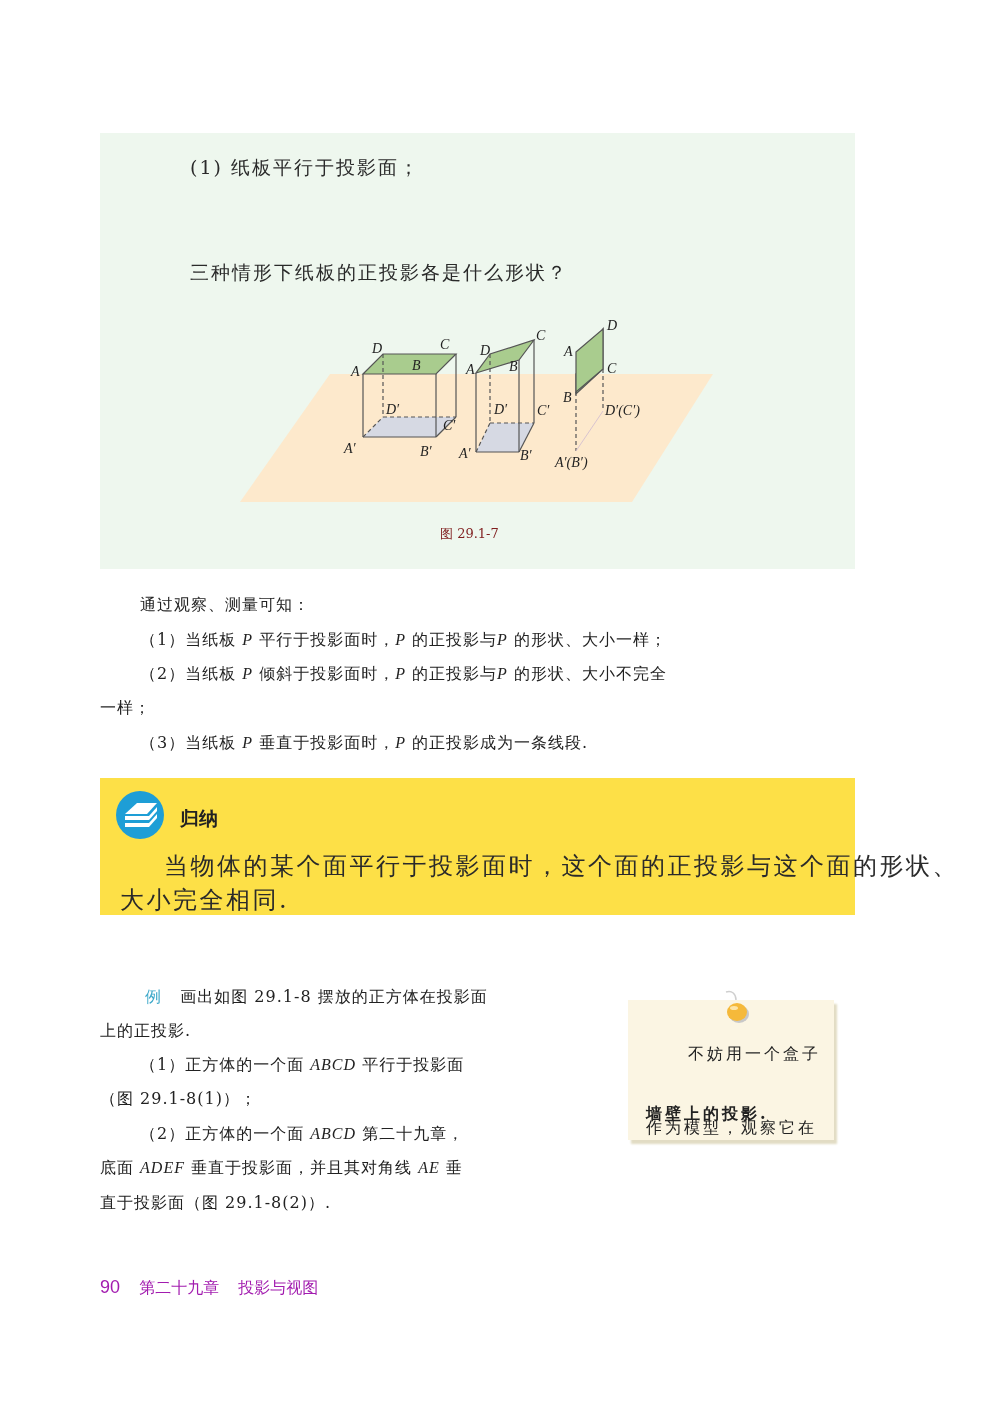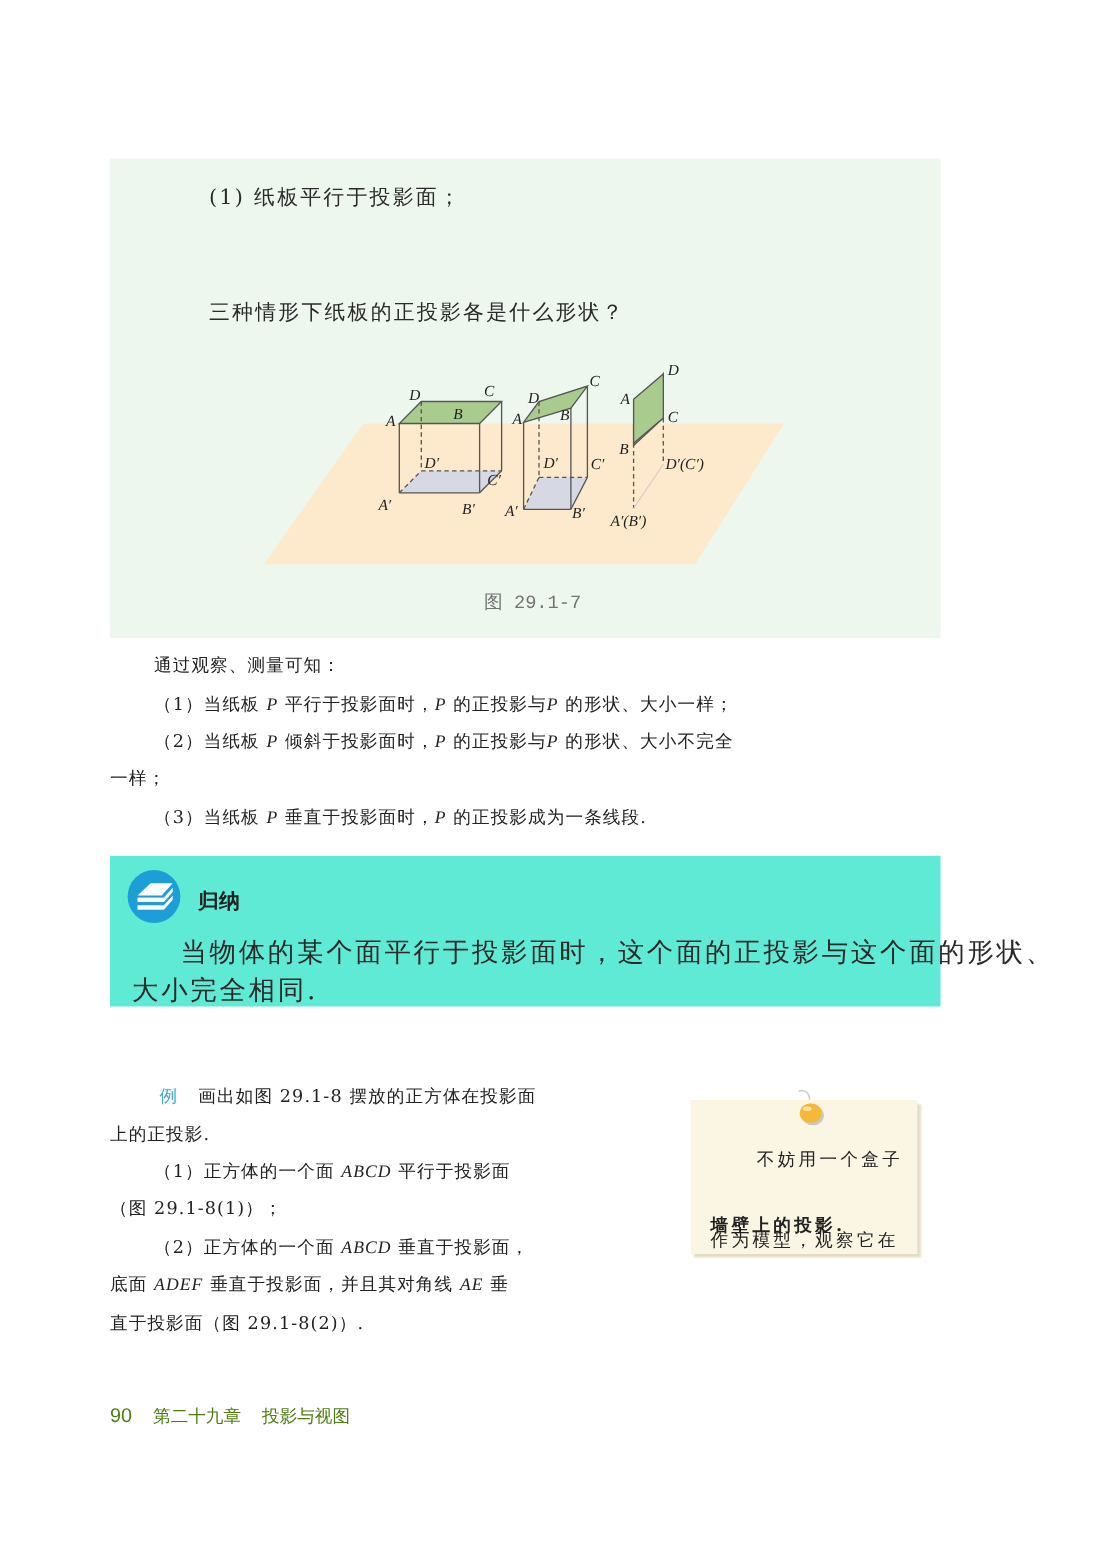--- a/index.html
+++ b/index.html
@@ -2,52 +2,52 @@
 <html><head>
   <meta charset="utf-8">
   <style>
     html, body { margin: 0; padding: 0; }
     body {
       width: 1000px; height: 1401px; background: #ffffff; position: relative; overflow: hidden;
       font-family: "DejaVu Serif", "Liberation Serif", serif; color: #222;
     }
     .abs { position: absolute; }
     .inquiry-box {
-      left: 100px; top: 144px; width: 755px; height: 436px; background: #eef7ee;
+      left: 100px; top: 133px; width: 755px; height: 436px; background: #eef7ee;
     }
     .inq-line {
       position: absolute; left: 90px; font-size: 19px; letter-spacing: 2px; color: #2a2a2a; white-space: nowrap;
     }
     .figure-svg { position: absolute; left: 0; top: 0; }
     .caption {
-      position: absolute; left: 340px; top: 392px; font-size: 17px; color: #737373; white-space: nowrap; font-family: Liberation Mono, monospace;
+      position: absolute; left: 340px; top: 392px; font-size: 13px; color: #7f1d1d; white-space: nowrap;
     }
     .body-line {
       position: absolute; font-size: 16px; color: #222; white-space: nowrap; letter-spacing: 1px;
     }
     .it { font-family: "Liberation Serif", serif; font-style: italic; }
     .summary-box {
-      left: 100px; top: 778px; width: 755px; height: 137px; background: #5eead4;
+      left: 100px; top: 778px; width: 755px; height: 137px; background: #fde047;
     }
     .summary-title {
       position: absolute; left: 80px; top: 28px; font-family: "DejaVu Sans", sans-serif; font-weight: bold; font-size: 19px; color: #222;
     }
     .summary-line {
       position: absolute; font-size: 24px; letter-spacing: 2.5px; color: #2a2a2a; white-space: nowrap;
     }
     .note-box {
       left: 628px; top: 1000px; width: 206px; height: 140px; background: #fbf5e3;
       box-shadow: 3px 4px 2px #e2dcc4;
     }
     .note-line {
       position: absolute; font-size: 16px; letter-spacing: 3px; color: #222; white-space: nowrap;
     }
     .example-kw { color: #3aa7c9; }
     .footer {
-      position: absolute; left: 100px; top: 1277px; font-size: 16px; color: #4d7c0f; white-space: nowrap;
+      position: absolute; left: 100px; top: 1277px; font-size: 16px; color: #a21caf; white-space: nowrap;
     }
     .footer .pg { font-family: "Liberation Sans", sans-serif; font-size: 18px; margin-right: 14px; }
     .footer .chap { margin-right: 14px; }
   </style>
 </head>
 <body>
 
 <div class="abs inquiry-box">
   <div class="inq-line" style="top:22px;">(1) 纸板平行于投影面；</div>
   <div class="inq-line" style="top:127px;">三种情形下纸板的正投影各是什么形状？</div>
@@ -164,21 +164,21 @@
 
 <div class="body-line" style="left:145px; top:987px;">
   <span class="example-kw">例</span>&nbsp;&nbsp;&nbsp;<span>画出如图 29.1-8 摆放的正方体在投影面</span>
 </div>
 <div class="body-line" style="left:100px; top:1021px;">上的正投影.</div>
 <div class="body-line" style="left:140px; top:1055px;">
   <span>（1）正方体的一个面 </span><span class="it">ABCD</span><span> 平行于投影面</span>
 </div>
 <div class="body-line" style="left:100px; top:1089px;">（图 29.1-8(1)）；</div>
 <div class="body-line" style="left:140px; top:1124px;">
-  <span>（2）正方体的一个面 </span><span class="it">ABCD</span><span> 垂直于投影面，</span>
+  <span>（2）正方体的一个面 </span><span class="it">ABCD</span><span> 第二十九章，</span>
 </div>
 <div class="body-line" style="left:100px; top:1158px;">
   <span>底面 </span><span class="it">ADEF</span><span> 垂直于投影面，并且其对角线 </span><span class="it">AE</span><span> 垂</span>
 </div>
 <div class="body-line" style="left:100px; top:1193px;">直于投影面（图 29.1-8(2)）.</div>
 
 <div class="abs note-box">
   <svg class="abs" style="left:90px; top:-12px;" width="40" height="40">
     <path d="M8,4 C14,2 18,6 18,12" stroke="#cfcfcf" stroke-width="1.5" fill="none"></path>
     <ellipse cx="21" cy="26" rx="10" ry="9" fill="#c8c8c8"></ellipse>

